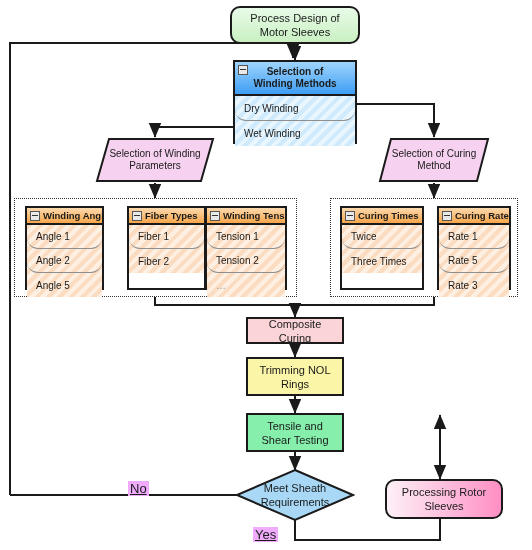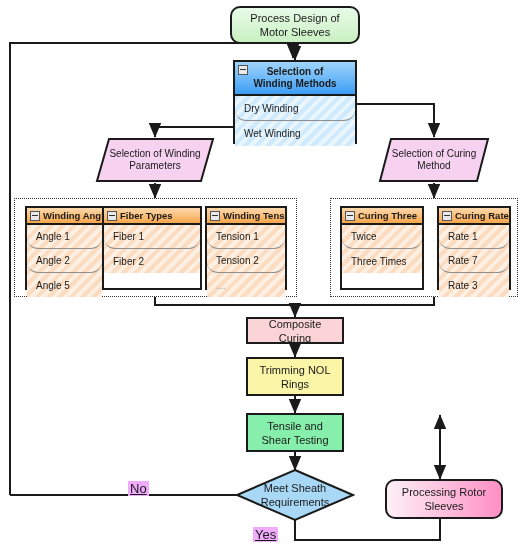--- a/index.html
+++ b/index.html
@@ -174,21 +174,21 @@
       <span class="ico"></span>
       <span>Winding Angle</span>
     </div>
     <div class="lb-rows">
       <div class="lb-row">Angle 1</div>
       <div class="lb-row">Angle 2</div>
       <div class="lb-row">Angle 5</div>
     </div>
   </div>
 
-  <div class="listbox" style="left:102px;top:206px;width:100px;height:84px;">
+  <div class="listbox" style="left:127px;top:206px;width:79px;height:84px;">
     <div class="lb-head">
       <span class="ico"></span>
       <span>Fiber Types</span>
     </div>
     <div class="lb-rows">
       <div class="lb-row">Fiber 1</div>
       <div class="lb-row">Fiber 2</div>
     </div>
   </div>
 
@@ -202,36 +202,36 @@
       <div class="lb-row">Tension 2</div>
       <div class="lb-row muted">…</div>
     </div>
   </div>
 
   <div class="group" style="left:330px;top:198px;width:188px;height:99px;"></div>
 
   <div class="listbox" style="left:340px;top:206px;width:84px;height:84px;">
     <div class="lb-head">
       <span class="ico"></span>
-      <span>Curing Three</span>
+      <span>Curing Times</span>
     </div>
     <div class="lb-rows">
       <div class="lb-row">Twice</div>
       <div class="lb-row">Three Times</div>
     </div>
   </div>
 
   <div class="listbox" style="left:437px;top:206px;width:74px;height:84px;">
     <div class="lb-head">
       <span class="ico"></span>
       <span>Curing Rate</span>
     </div>
     <div class="lb-rows">
       <div class="lb-row">Rate 1</div>
-      <div class="lb-row">Rate 7</div>
+      <div class="lb-row">Rate 5</div>
       <div class="lb-row">Rate 3</div>
     </div>
   </div>
 
   <div class="node proc proc-pink" style="left:246px;top:317px;width:98px;height:27px;">
     <span>Composite Curing</span>
   </div>
 
   <div class="node proc proc-yellow" style="left:246px;top:357px;width:98px;height:39px;">
     <span>Trimming NOL Rings</span>

